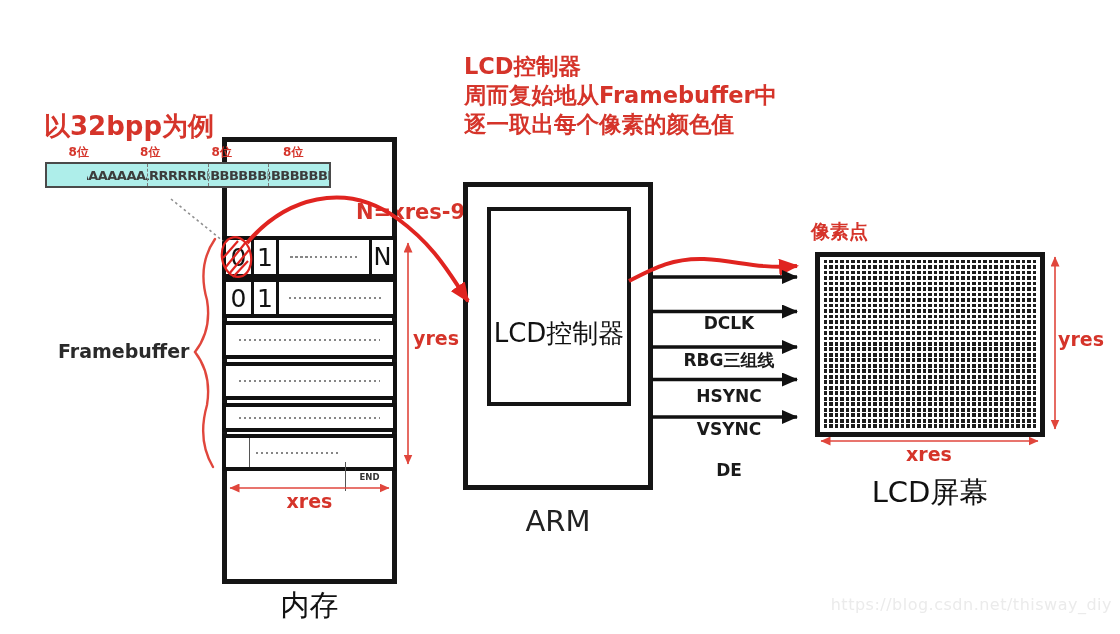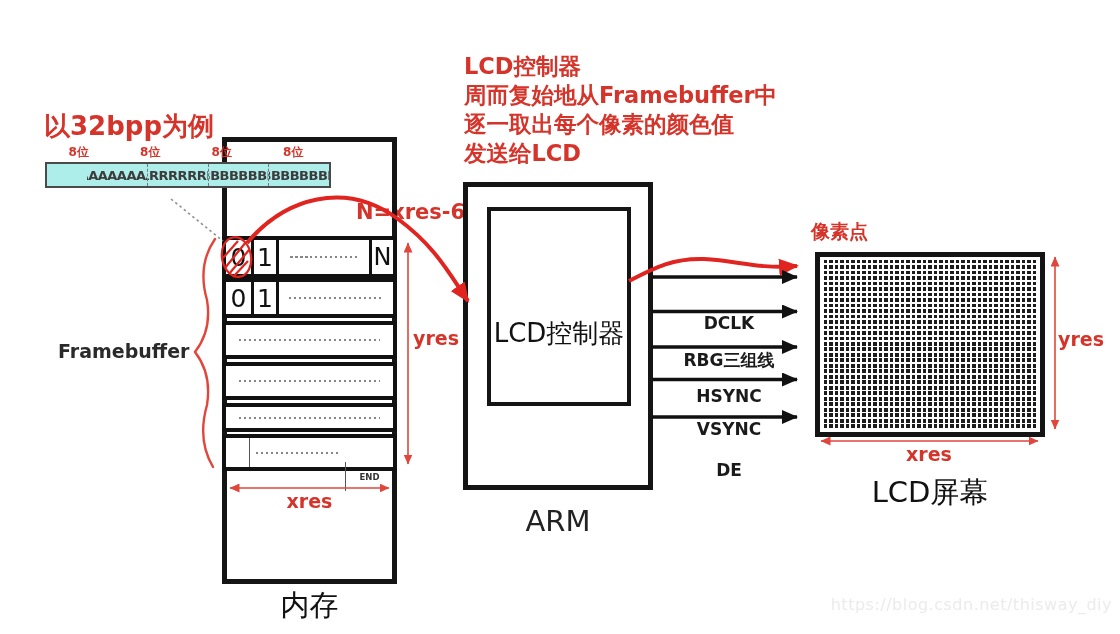--- a/index.html
+++ b/index.html
@@ -127,31 +127,30 @@
   <div class="abs fb-row" style="top:434px;height:37px;">
     <div class="spacer-cell"></div>
     <div class="dashcell">
         <div class="dashline" style="width:88%;"></div>
       </div>
     <div class="end-cell">END</div>
   </div>
 
   <div class="abs framebuffer-label">Framebuffer</div>
 
-  <div class="abs red n-annotation">N=xres-6</div>
+  <div class="abs red n-annotation">N=xres-9</div>
 
   <div class="abs red mem-yres">yres</div>
   <div class="abs red ctr mem-xres">xres</div>
   <div class="abs ctr mem-title">内存</div>
 
   <div class="abs red controller-note">
     <div>LCD控制器</div>
     <div>周而复始地从Framebuffer中</div>
     <div>逐一取出每个像素的颜色值</div>
-    <div>发送给LCD</div>
   </div>
 
   <div class="abs arm-box"></div>
   <div class="abs lcdc-box"></div>
   <div class="abs ctr lcdc-label">LCD控制器</div>
   <div class="abs ctr arm-label">ARM</div>
 
   <div class="abs sig-label" style="top:283px;">DCLK</div>
   <div class="abs sig-label" style="top:319px;">RBG三组线</div>
   <div class="abs sig-label" style="top:356px;">HSYNC</div>

